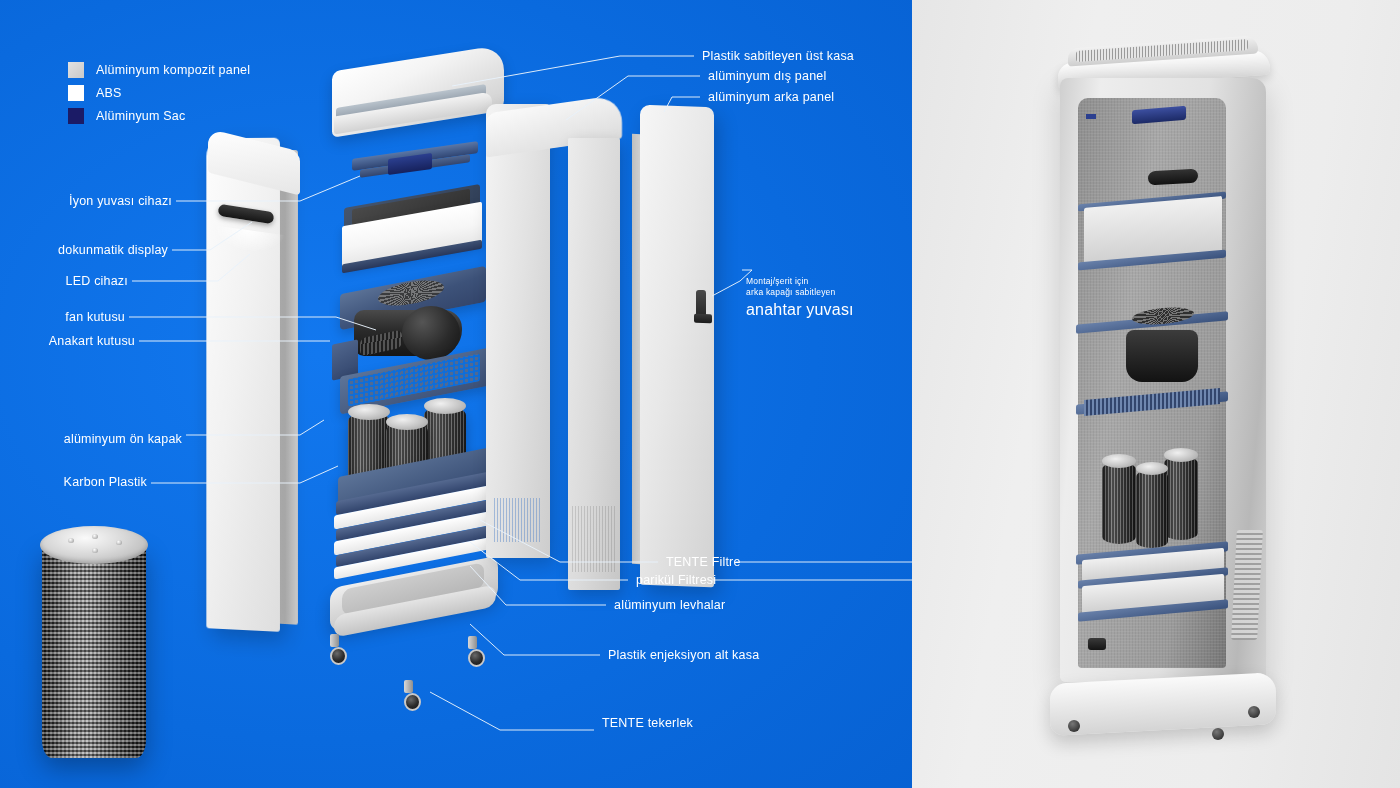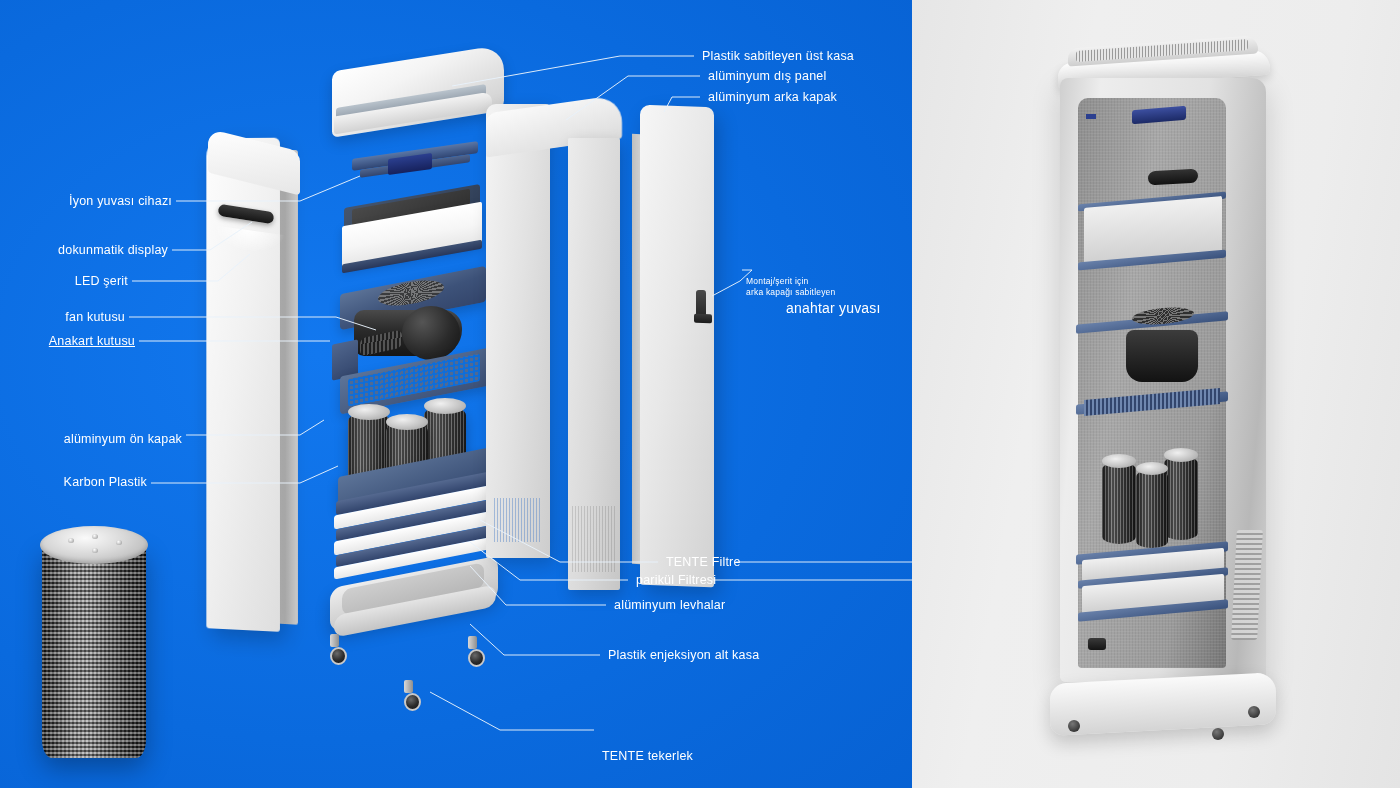--- a/index.html
+++ b/index.html
@@ -30,21 +30,21 @@
   .sw-sac { background: #1b1b66; }
   .legend-label { color: #ffffff; font-size: 12.5px; letter-spacing: .2px; }
 
   
   .label {
     position: absolute; color: #ffffff; font-size: 12.5px;
     letter-spacing: .2px; white-space: nowrap; line-height: 1.15;
   }
   .label.right { text-align: right; }
   .label.small { font-size: 8.5px; line-height: 1.35; }
-  .label.small .big { font-size: 14px; margin-left: 40px; }
+  .label.small .big { font-size: 16px; }
 
   
   .leaders { position: absolute; left: 0; top: 0; width: 912px; height: 788px; pointer-events: none; }
   .leaders line, .leaders polyline { stroke: #e8f1fb; stroke-width: 1; fill: none; opacity: .95; }
 
   
   .part { position: absolute; }
 
   
   .topcap {
@@ -386,20 +386,34 @@
     background: radial-gradient(circle at 38% 32%, #777, #1e1e1e);
   }
 </style>
 </head>
 <body>
 
 <div class="stage">
 
   <div class="blue-panel"></div>
 
+  <div class="legend">
+    <div class="legend-row">
+      <span class="legend-swatch sw-alu"></span>
+      <span class="legend-label">Alüminyum kompozit panel</span>
+    </div>
+    <div class="legend-row">
+      <span class="legend-swatch sw-abs"></span>
+      <span class="legend-label">ABS</span>
+    </div>
+    <div class="legend-row">
+      <span class="legend-swatch sw-sac"></span>
+      <span class="legend-label">Alüminyum Sac</span>
+    </div>
+  </div>
 
   <div class="part frontpanel-side"></div>
   <div class="part frontpanel"></div>
   <div class="part frontpanel-top"></div>
   <div class="part led-glow"></div>
   <div class="part display-strip"></div>
 
   <div class="part topcap"></div>
   <div class="part topcap-lip"></div>
   <div class="part topcap-face"></div>
@@ -505,41 +519,41 @@
     <line x1="606" y1="605" x2="506" y2="605"></line>
     <line x1="506" y1="605" x2="470" y2="566"></line>
     <line x1="600" y1="655" x2="504" y2="655"></line>
     <line x1="504" y1="655" x2="470" y2="624"></line>
     <line x1="594" y1="730" x2="500" y2="730"></line>
     <line x1="500" y1="730" x2="430" y2="692"></line>
   </svg>
 
   <div class="label right" style="left:0; top:194px; width:172px;">İyon yuvası cihazı</div>
   <div class="label right" style="left:0; top:243px; width:168px;">dokunmatik display</div>
-  <div class="label right" style="left:0; top:274px; width:128px;">LED şerit</div>
+  <div class="label right" style="left:0; top:274px; width:128px;">LED cihazı</div>
   <div class="label right" style="left:0; top:310px; width:125px;">fan kutusu</div>
-  <div class="label right" style="left:0; top:334px; width:135px;text-decoration:underline;">Anakart kutusu</div>
+  <div class="label right" style="left:0; top:334px; width:135px;">Anakart kutusu</div>
   <div class="label right" style="left:0; top:432px; width:182px;">alüminyum ön kapak</div>
   <div class="label right" style="left:0; top:475px; width:147px;">Karbon Plastik</div>
 
   <div class="label" style="left:702px; top:49px;">Plastik sabitleyen üst kasa</div>
   <div class="label" style="left:708px; top:69px;">alüminyum dış panel</div>
-  <div class="label" style="left:708px; top:90px;">alüminyum arka kapak</div>
+  <div class="label" style="left:708px; top:90px;">alüminyum arka panel</div>
 
   <div class="label small" style="left:746px; top:276px;">
     <div>Montaj/şerit için</div>
     <div>arka kapağı sabitleyen</div>
     <div class="big">anahtar yuvası</div>
   </div>
 
   <div class="label" style="left:666px; top:555px;">TENTE Filtre</div>
   <div class="label" style="left:636px; top:573px;">parikül Filtresi</div>
   <div class="label" style="left:614px; top:598px;">alüminyum levhalar</div>
   <div class="label" style="left:608px; top:648px;">Plastik enjeksiyon alt kasa</div>
-  <div class="label" style="left:602px; top:749px;">TENTE tekerlek</div>
+  <div class="label" style="left:602px; top:716px;">TENTE tekerlek</div>
 
   <div class="grey-panel"></div>
 
   <div class="render">
     <div class="part r-top-cap"></div>
     <div class="part r-top-grille"></div>
     <div class="part r-top-grille-lines"></div>
 
     <div class="part r-body"></div>
     <div class="part r-cut"></div>

